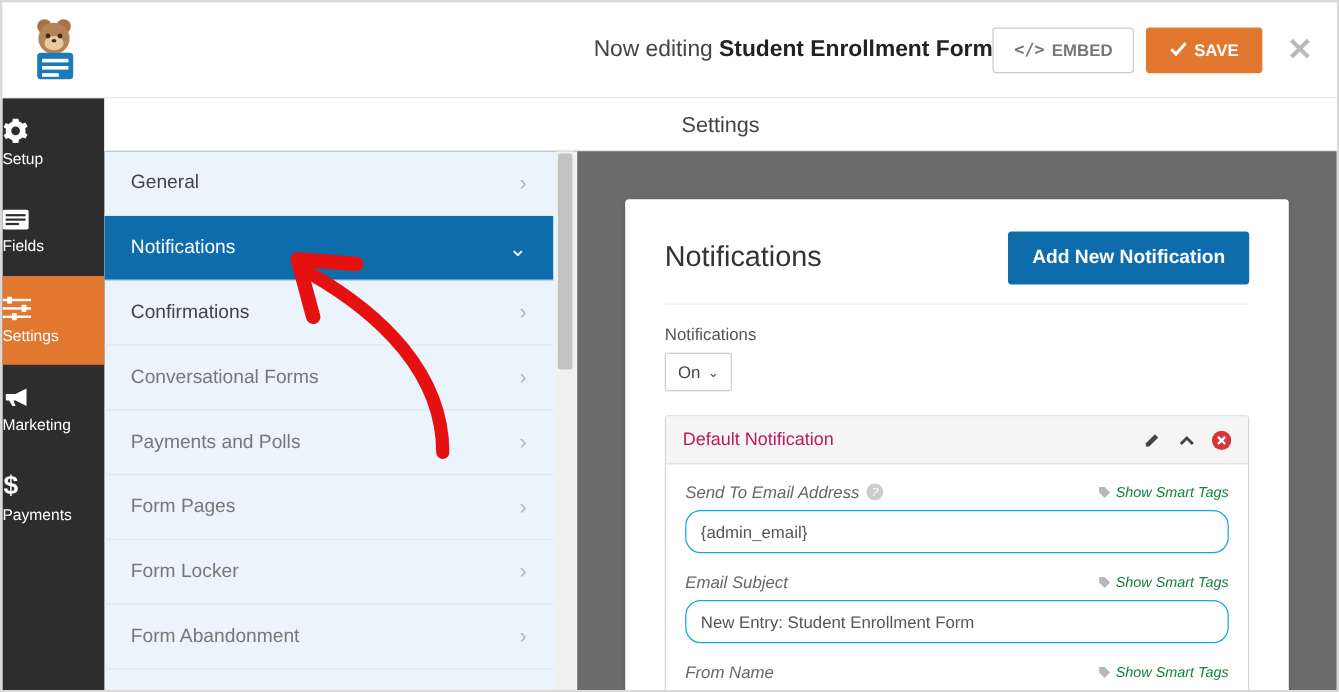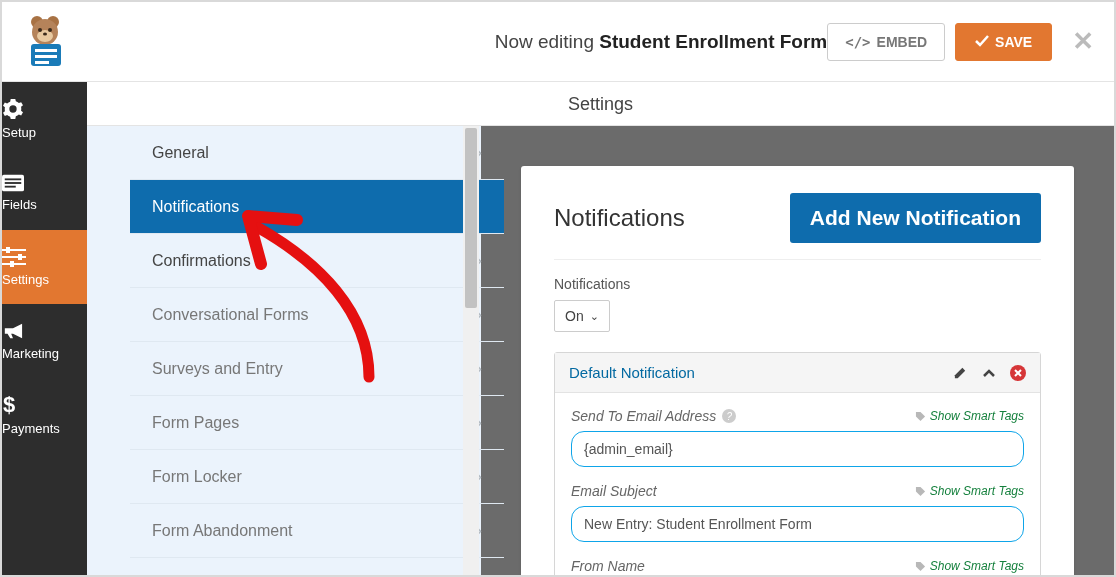--- a/index.html
+++ b/index.html
@@ -22,42 +22,42 @@
   .vnav-item { height: 74px; display: flex; flex-direction: column; justify-content: center; color: #fff; font-size: 13px; cursor: pointer; gap: 5px; }
   .vnav-item.active { background: #e27730; }
   .vnav-item svg { fill: #fff; }
   
   
   .content-wrap { flex: 1; display: flex; flex-direction: column; }
   .page-heading { height: 44px; line-height: 44px; text-align: center; font-size: 18px; color: #444; background: #fff; border-bottom: 1px solid #e4e4e4; }
   .content-row { flex: 1; display: flex; background: #6b6b6b; overflow: hidden; }
   
   
-  .settings-list-wrap { width: 394px; background: #ebf3fc; position: relative; padding-left: 43px; }
+  .settings-list-wrap { width: 394px; background: #ebf3fc; position: relative; }
   .settings-list { width: 374px; }
   .settings-item { height: 54px; padding: 0 22px; display: flex; align-items: center; justify-content: space-between; color: #777; font-size: 16px; border-bottom: 1px solid #dfe8f1; cursor: pointer; }
   .settings-item.dark { color: #444; }
   .settings-item.active { background: #0e6cad; color: #fff; }
   .chev { font-size: 18px; color: #b1b9c0; }
   .settings-item.active .chev { color: #fff; }
   .scroll-track { position: absolute; right: 2px; top: 0; width: 16px; height: 100%; background: #f0f0f0; }
   .scroll-thumb { position: absolute; left: 2px; top: 2px; width: 12px; height: 180px; background: #c2c2c2; border-radius: 2px; }
   
   
   .panel-area { flex: 1; padding: 40px 40px 0 40px; overflow: hidden; }
   .panel { background: #fff; border-radius: 3px 3px 0 0; padding: 27px 33px 10px 33px; height: 100%; box-shadow: 0 1px 3px rgba(0,0,0,.12); }
   .panel-head { display: flex; justify-content: space-between; align-items: center; border-bottom: 1px solid #eee; padding-bottom: 16px; margin-bottom: 16px; }
   .panel-title { font-size: 24px; font-weight: 400; color: #333; }
-  .btn-addnot { background: #0e6cad; color: #fff; border: none; padding: 13px 20px; font-size: 21px; font-weight: 700; border-radius: 3px; cursor: pointer; }
+  .btn-addnot { background: #0e6cad; color: #fff; border: none; padding: 13px 20px; font-size: 16px; font-weight: 700; border-radius: 3px; cursor: pointer; }
   .field-label { font-size: 14px; color: #555; margin-bottom: 8px; }
   .select-on { display: inline-flex; align-items: center; gap: 6px; border: 1px solid #ccc; padding: 7px 10px; border-radius: 2px; font-size: 14px; color: #444; cursor: pointer; margin-bottom: 20px; }
   
   .card { border: 1px solid #d6d6d6; border-radius: 3px; }
   .card-head { background: #f5f5f5; padding: 11px 14px; display: flex; align-items: center; justify-content: space-between; border-bottom: 1px solid #e3e3e3; }
-  .card-head-title { font-size: 15px; color: #0369a1; }
+  .card-head-title { font-size: 15px; color: #be185d; }
   .card-head-actions { display: flex; align-items: center; gap: 14px; }
   .card-body { padding: 15px 16px 6px 16px; }
   .row-labels { display: flex; justify-content: space-between; align-items: center; margin-bottom: 7px; font-style: italic; }
   .row-label { font-size: 14px; color: #666; display: inline-flex; align-items: center; gap: 6px; }
   .smart-tags { font-size: 12px; color: #15803d; display: inline-flex; align-items: center; gap: 4px; cursor: pointer; }
   .text-input { width: 100%; border: 1px solid #0ea5e9; border-radius: 13px; padding: 9px 12px; font-size: 14px; color: #555; margin-bottom: 16px; font-family: inherit; }
   .help-q { width: 14px; height: 14px; border-radius: 50%; background: #ccc; color: #fff; font-size: 10px; display: inline-flex; align-items: center; justify-content: center; }
   
   
   .arrow-annot { position: absolute; left: 237px; top: 190px; pointer-events: none; }
@@ -156,21 +156,21 @@
           </div>
           <div class="settings-item dark">
             <span>Confirmations</span>
             <span class="chev">›</span>
           </div>
           <div class="settings-item">
             <span>Conversational Forms</span>
             <span class="chev">›</span>
           </div>
           <div class="settings-item">
-            <span>Surveys and Entry</span>
+            <span>Payments and Polls</span>
             <span class="chev">›</span>
           </div>
           <div class="settings-item">
             <span>Form Pages</span>
             <span class="chev">›</span>
           </div>
           <div class="settings-item">
             <span>Form Locker</span>
             <span class="chev">›</span>
           </div>

